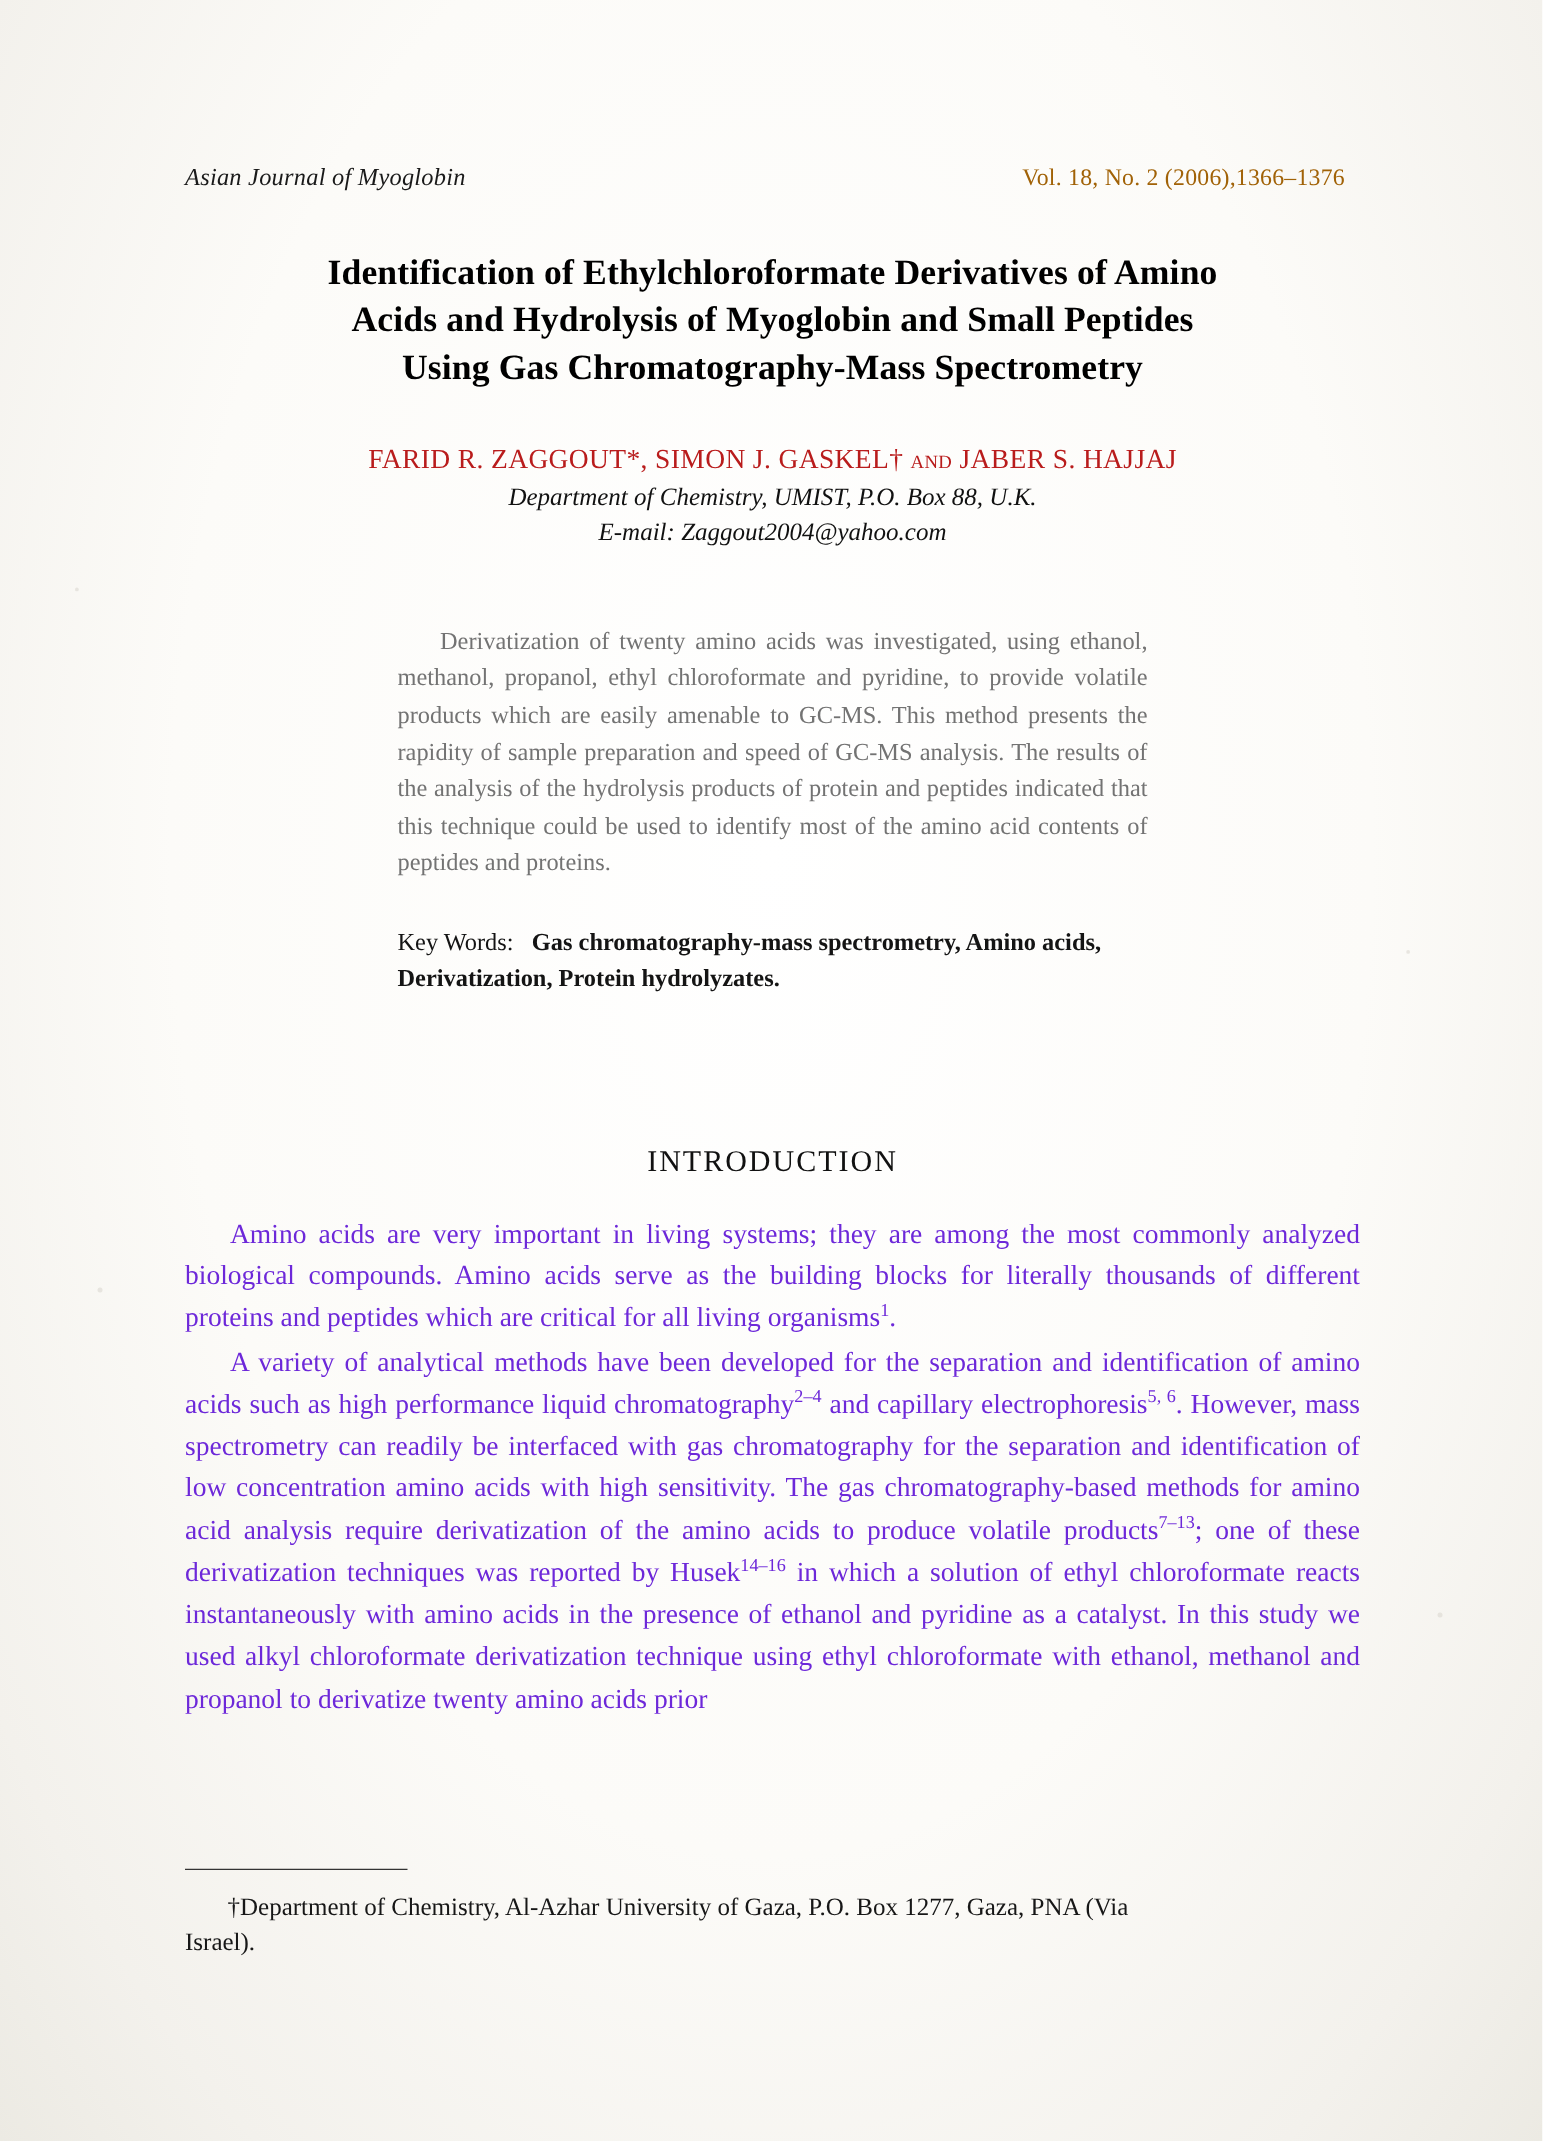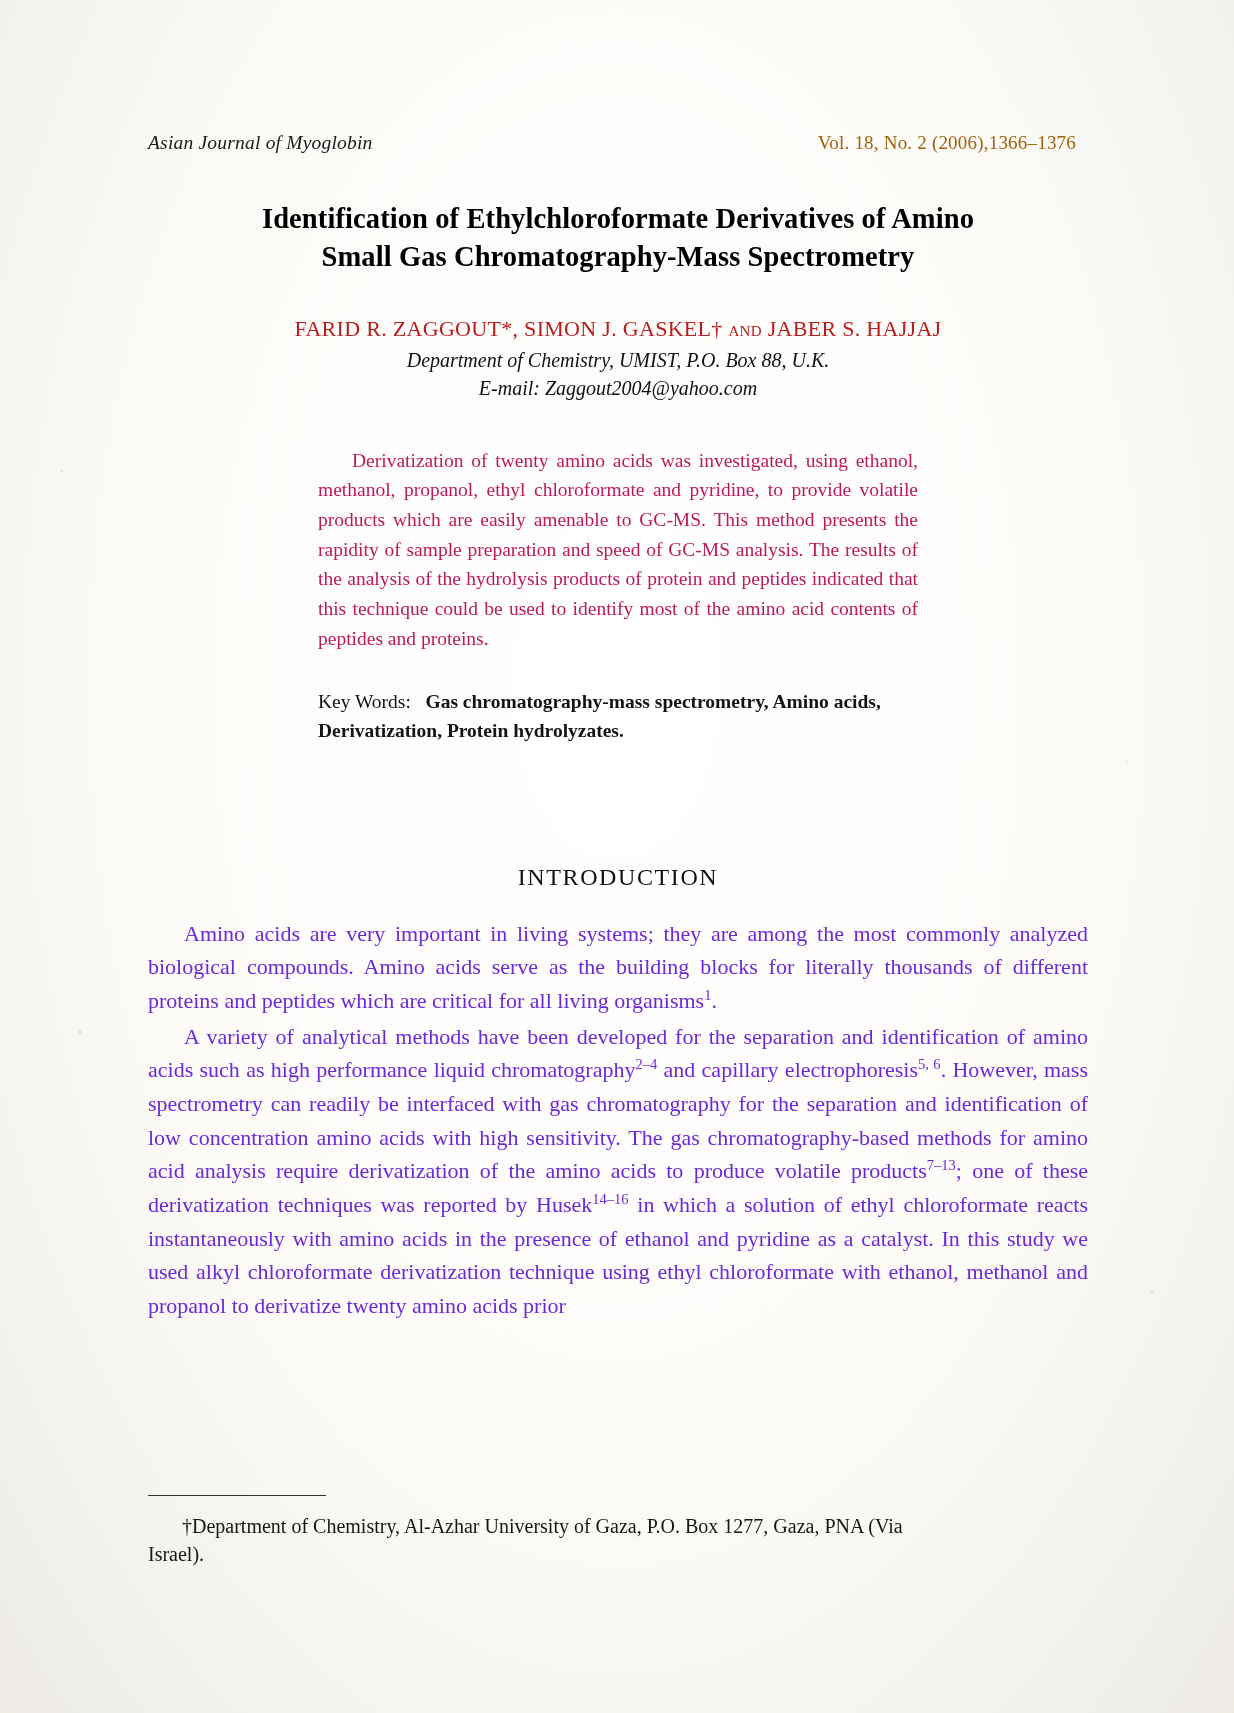--- a/index.html
+++ b/index.html
@@ -77,26 +77,26 @@
   }
   .email {
     margin-top: 5px;
     text-align: center;
     font-style: italic;
     font-size: 20px;
     color: #111;
   }
 
   .abstract {
-    margin: 46px auto 0 auto;
+    margin: 61px auto 0 auto;
     width: 600px;
     font-size: 19.5px;
     line-height: 1.52;
     text-align: justify;
-    color: #be185d;
+    color: #737373;
   }
   .abstract p {
     margin: 0;
     text-indent: 34px;
   }
   .keywords {
     margin: 34px auto 0 auto;
     width: 600px;
     font-size: 19.5px;
     line-height: 1.5;
@@ -166,21 +166,22 @@
 
 <div class="content">
 
   <div class="running-head">
     <div class="journal-name">Asian Journal of Myoglobin</div>
     <div class="issue-info">Vol. 18, No. 2 (2006),1366–1376</div>
   </div>
 
   <div class="title">
     <div>Identification of Ethylchloroformate Derivatives of Amino</div>
-    <div>Small Gas Chromatography-Mass Spectrometry</div>
+    <div>Acids and Hydrolysis of Myoglobin and Small Peptides</div>
+    <div>Using Gas Chromatography-Mass Spectrometry</div>
   </div>
 
   <div class="authors small-caps">FARID R. ZAGGOUT*, SIMON J. GASKEL† and JABER S. HAJJAJ</div>
   <div class="affiliation">Department of Chemistry, UMIST, P.O. Box 88, U.K.</div>
   <div class="email">E-mail: Zaggout2004@yahoo.com</div>
 
   <div class="abstract">
     <p>Derivatization of twenty amino acids was investigated, using ethanol, methanol, propanol, ethyl chloroformate and pyridine, to provide volatile products which are easily amenable to GC-MS. This method presents the rapidity of sample preparation and speed of GC-MS analysis. The results of the analysis of the hydrolysis products of protein and peptides indicated that this technique could be used to identify most of the amino acid contents of peptides and proteins.</p>
   </div>
 

